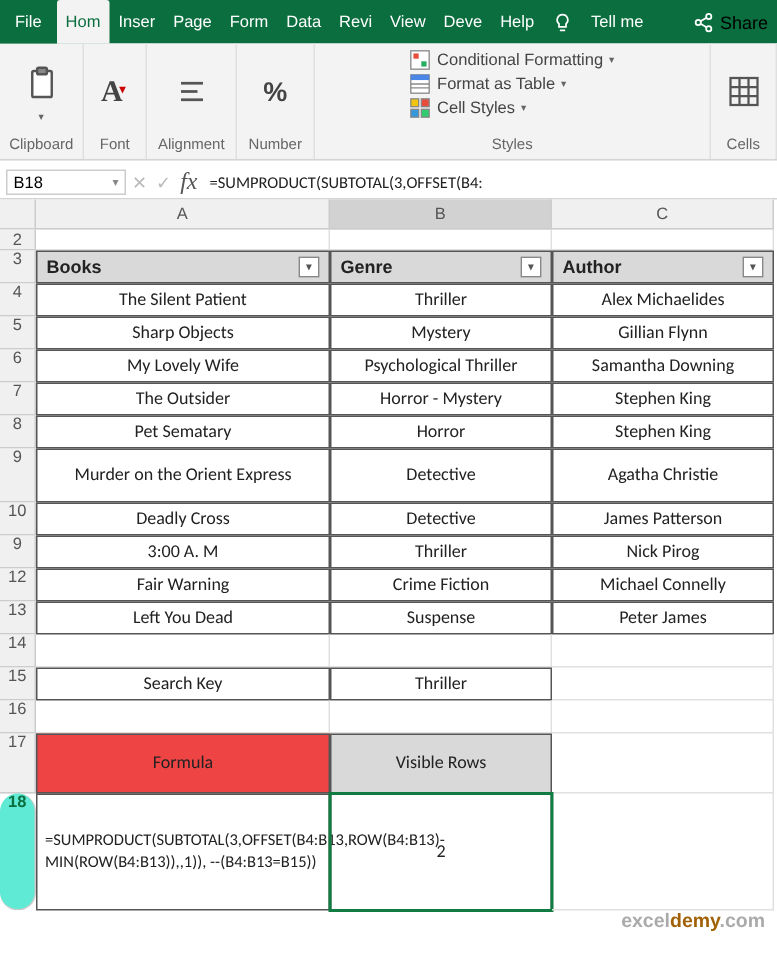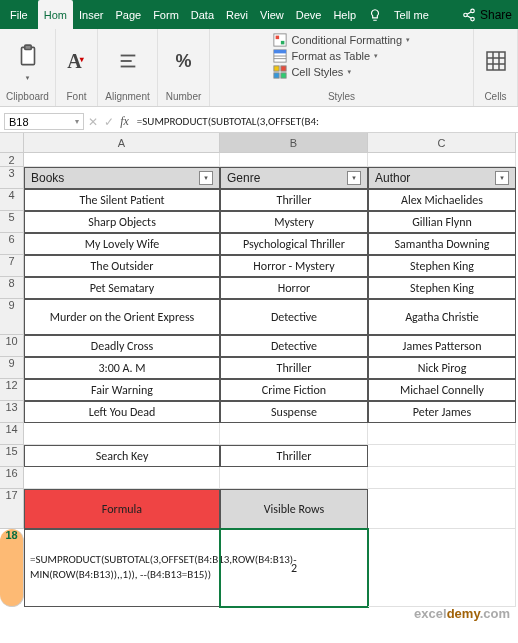--- a/index.html
+++ b/index.html
@@ -18,31 +18,31 @@
 .rib-btn { width: 32px; height: 32px; display: flex; align-items: center; justify-content: center; color: #555; }
 .drop-caret { font-size: 7px; color: #666; }
 .styles-body { display: flex; flex-direction: column; gap: 2px; align-items: flex-start; padding: 2px 6px; }
 .styles-row { display: flex; align-items: center; gap: 4px; font-size: 11px; color: #444; }
 .styles-row svg { width: 14px; height: 14px; flex-shrink: 0; }
 
 .fx-bar-row { display: flex; height: 22px; border-bottom: 1px solid #d4d4d4; background: #fff; margin-top: 4px;}
 .name-box { width: 80px; border: 1px solid #ccc; padding: 2px 4px; font-size: 11px; display: flex; align-items: center; margin: 2px 0 2px 4px; }
 .name-box .caret { margin-left: auto; color:#888; font-size:8px; }
 .fx-ctrl { display: flex; align-items: center; padding: 0 4px; gap: 6px; color: #888; }
-.fx-label { font-style: italic; font-family: 'Times New Roman', serif; font-size: 12px; color: #555; }
+.fx-label { font-style: italic; font-family: 'Times New Roman', serif; font-size: 16px; color: #555; }
 .formula-input { flex: 1; border: none; font-size: 11px; padding: 2px 4px; color: #222; font-family: Calibri, Arial, sans-serif; }
 .corner { width: 24px; height: 20px; background: #f0f0f0; border-right: 1px solid #ccc; border-bottom: 1px solid #ccc; }
 .col-header { background: #f0f0f0; border-right: 1px solid #ccc; border-bottom: 1px solid #ccc; text-align: center; font-size: 11px; color: #555; height: 20px; line-height: 20px; }
 .row-header { background: #f0f0f0; border-right: 1px solid #ccc; border-bottom: 1px solid #ccc; text-align: center; font-size: 11px; color: #555; width: 24px; }
 .grid { display: grid; grid-template-columns: 24px 196px 148px 148px; }
 .cell { border-right: 1px solid #e0e0e0; border-bottom: 1px solid #e0e0e0; padding: 2px 4px; font-size: 12px; color: #222; display: flex; align-items: center; justify-content: center; text-align: center; min-height: 22px; font-family: Calibri, Arial, sans-serif; }
-.cell.hdr { background: #d9d9d9; font-weight: normal; border: 1px solid #555; justify-content: space-between; padding: 2px 6px; }
+.cell.hdr { background: #d9d9d9; font-weight: bold; border: 1px solid #555; justify-content: space-between; padding: 2px 6px; }
 .cell.bordered { border: 1px solid #555; }
 .filter-btn { width: 14px; height: 14px; border: 1px solid #888; background: #fff; display: flex; align-items: center; justify-content: center; font-size: 7px; color: #555; }
-.row-header.sel { background: #fdba74; color: #0b6e3f; font-weight: bold; border-radius: 12px; }
+.row-header.sel { background: #5eead4; color: #0b6e3f; font-weight: bold; border-radius: 12px; }
 .col-header.sel { background: #d2d2d2; }
 .formula-cell { justify-content: flex-start; text-align: left; font-size: 11px; line-height: 1.35; padding: 3px 5px; }
 .fcell-sel { outline: 2px solid #107c41; outline-offset: -1px; }
 .tall { min-height: 78px; }
 .multi { min-height: 36px; }
 
 .watermark { position: absolute; right: 8px; bottom: 22px; font-size: 13px; color: #aaa; font-weight: 600; font-family: Arial, sans-serif; }
 .watermark .green { color: #a16207; }
 
 svg { display: block; }

